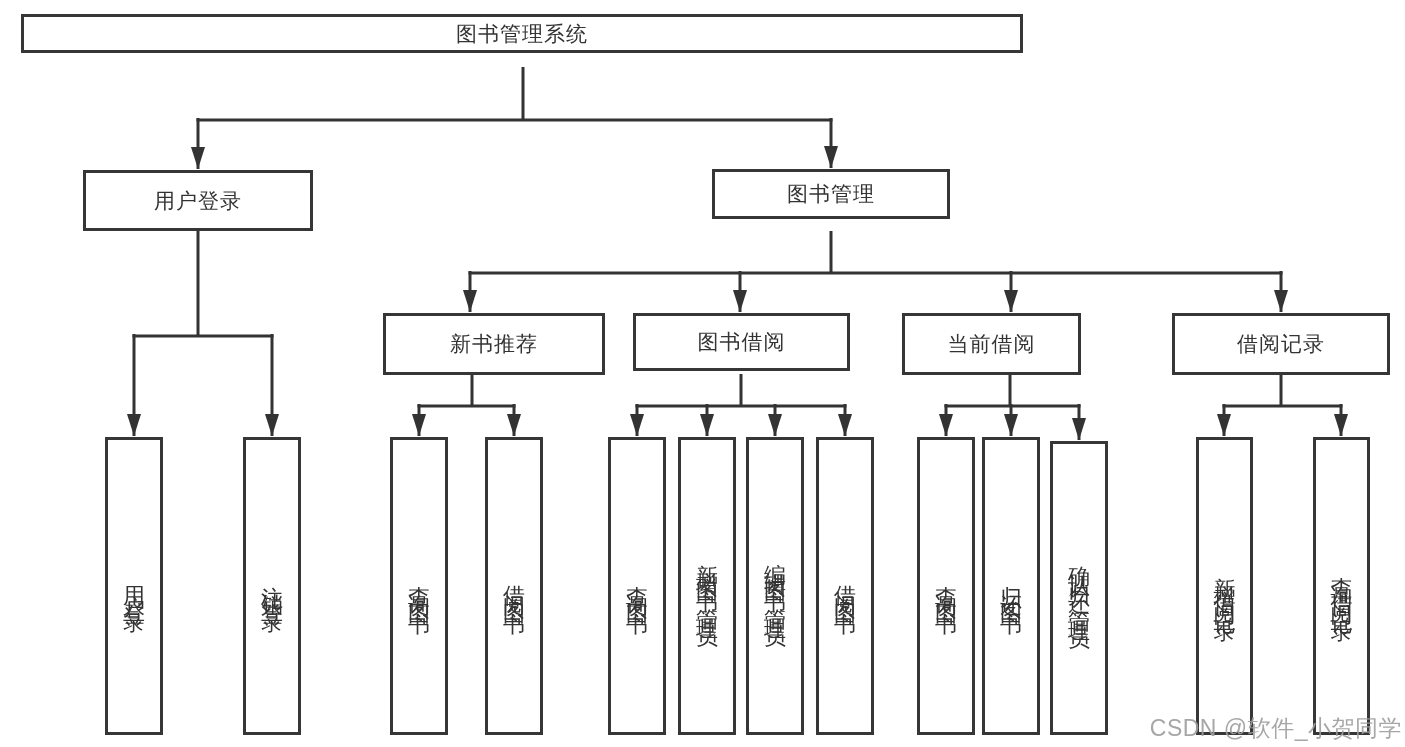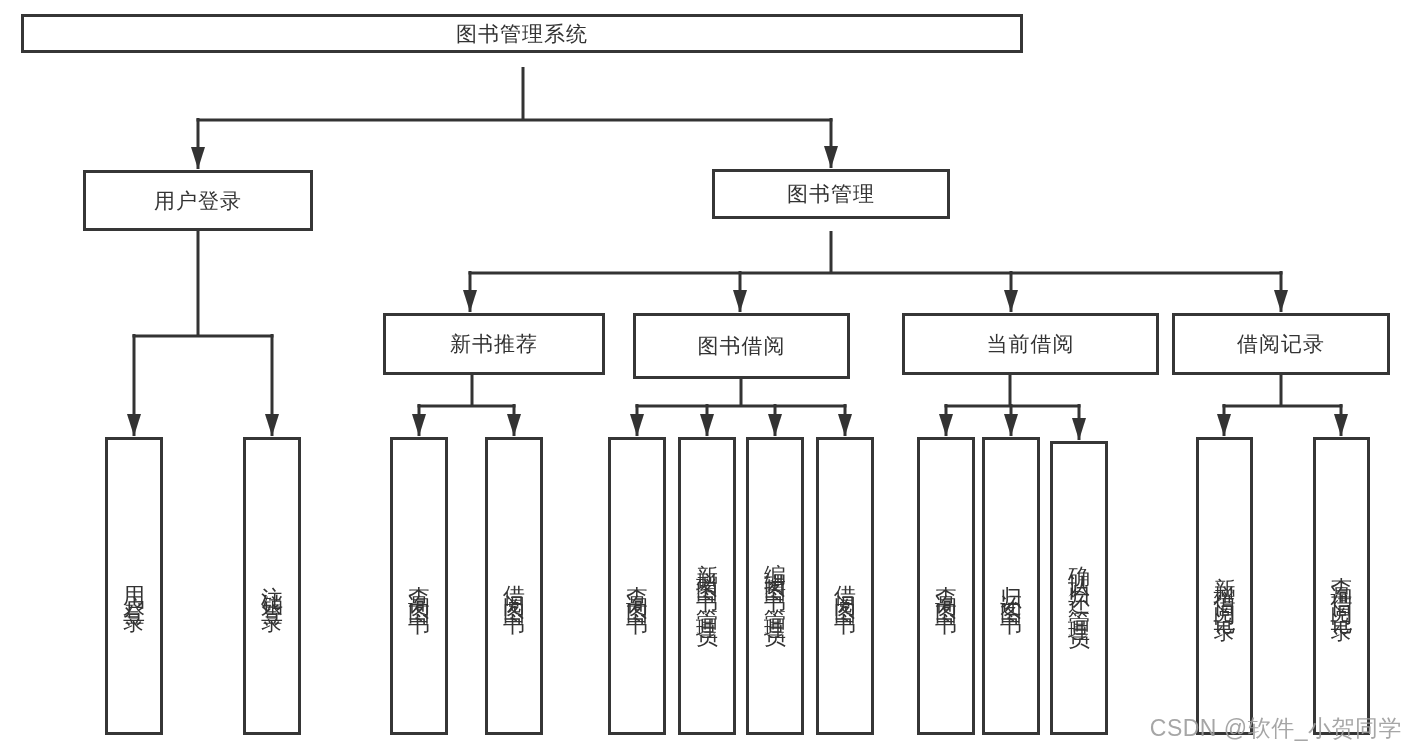--- a/index.html
+++ b/index.html
@@ -136,24 +136,24 @@
   <div class="node hnode" style="left:83px; top:170px; width:230px; height:61px;">
     <span>用户登录</span>
   </div>
   <div class="node hnode" style="left:712px; top:169px; width:238px; height:50px;">
     <span>图书管理</span>
   </div>
 
   <div class="node hnode" style="left:363px; top:313px; width:222px; height:62px;margin-left:20px;">
     <span>新书推荐</span>
   </div>
-  <div class="node hnode" style="left:633px; top:313px; width:217px; height:66px;">
+  <div class="node hnode" style="left:633px; top:313px; width:217px; height:58px;">
     <span>图书借阅</span>
   </div>
-  <div class="node hnode" style="left:902px; top:313px; width:257px; height:62px;">
+  <div class="node hnode" style="left:902px; top:313px; width:179px; height:62px;">
     <span>当前借阅</span>
   </div>
   <div class="node hnode" style="left:1172px; top:313px; width:218px; height:62px;">
     <span>借阅记录</span>
   </div>
 
   <div class="node vnode" style="left:105px; top:437px; width:58px; height:298px;">
     <span class="vtext">用户登录</span>
   </div>
   <div class="node vnode" style="left:243px; top:437px; width:58px; height:298px;">

